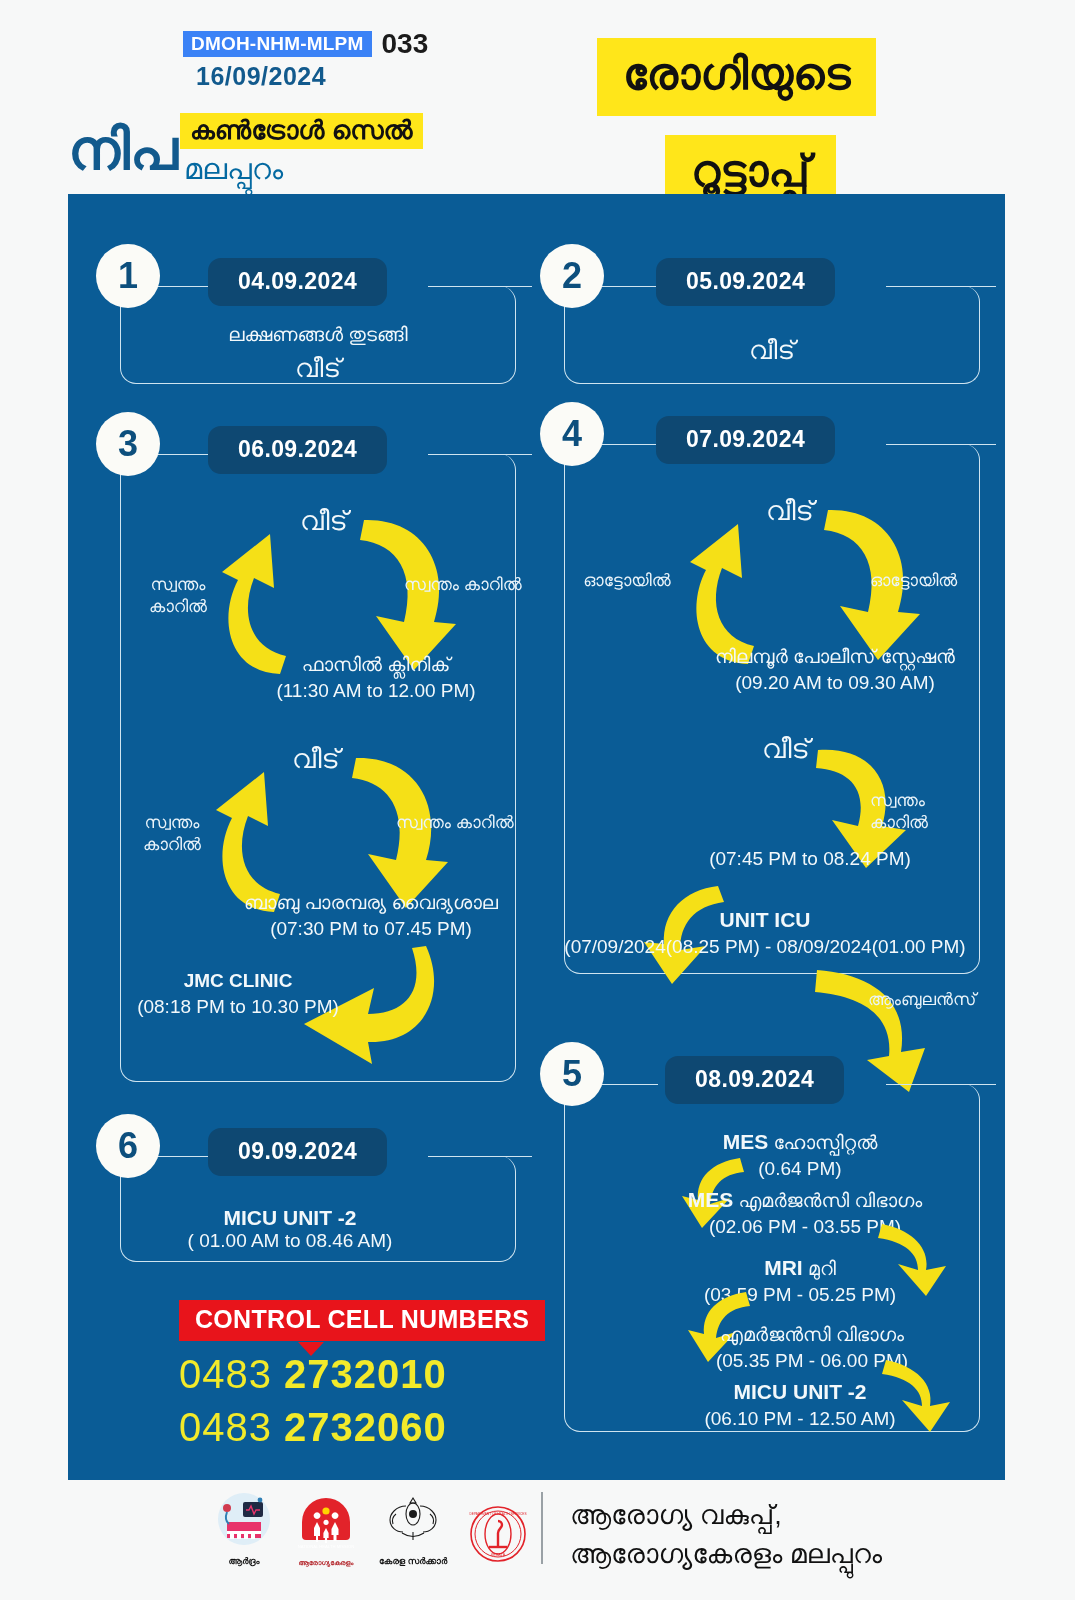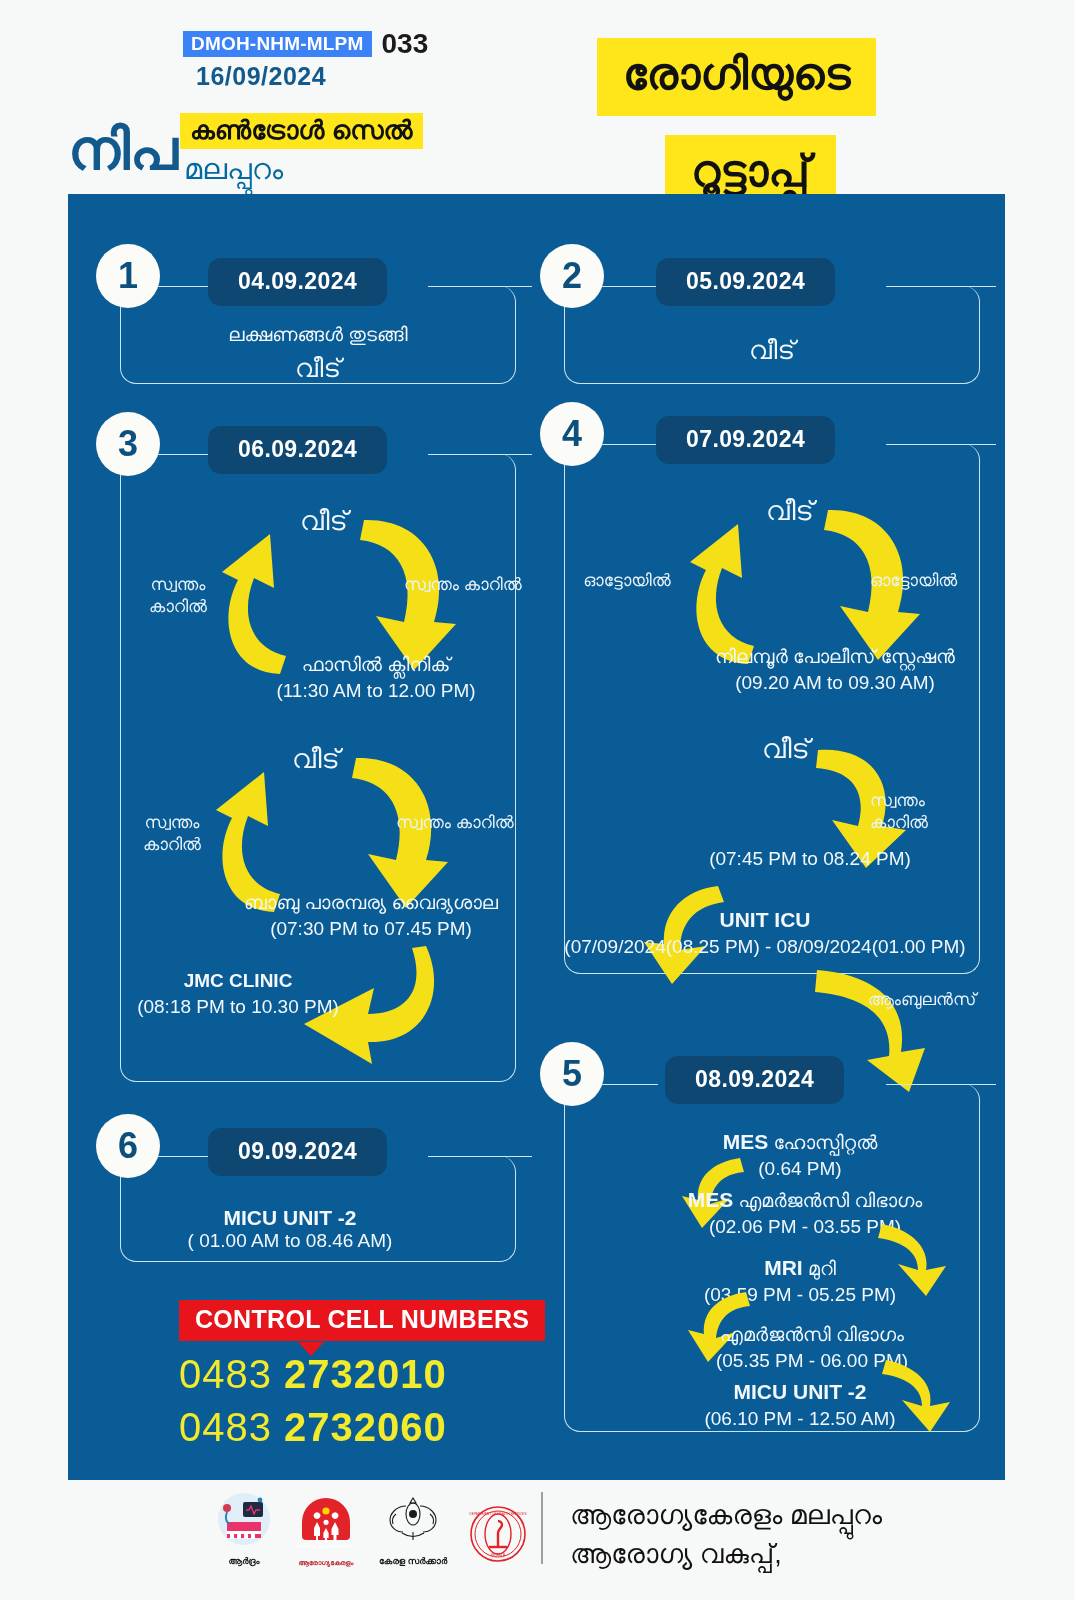--- a/index.html
+++ b/index.html
@@ -384,17 +384,17 @@
         <path d="M29 16 a4 4 0 0 1 4 4 c0 3 -4 4 -4 8 v14" stroke="#e2232a" stroke-width="2.4" fill="none"></path>
         <path d="M20 42 h18" stroke="#e2232a" stroke-width="2.4"></path>
         <text x="29" y="10" font-size="3.2" fill="#e2232a" text-anchor="middle" font-family="'Liberation Sans',sans-serif">DEPARTMENT OF HEALTH SERVICES</text>
         <text x="29" y="51" font-size="3.6" fill="#e2232a" text-anchor="middle" font-family="'Liberation Sans',sans-serif">KERALA</text>
       </svg>
     </div>
   </div>
 
   <div class="divider"></div>
   <div class="foot-txt">
+    <div>ആരോഗ്യ വകുപ്പ്,</div>
     <div>ആരോഗ്യകേരളം മലപ്പുറം</div>
-    <div>ആരോഗ്യ വകുപ്പ്,</div>
   </div>
 
 </div>
 
 </body></html>

